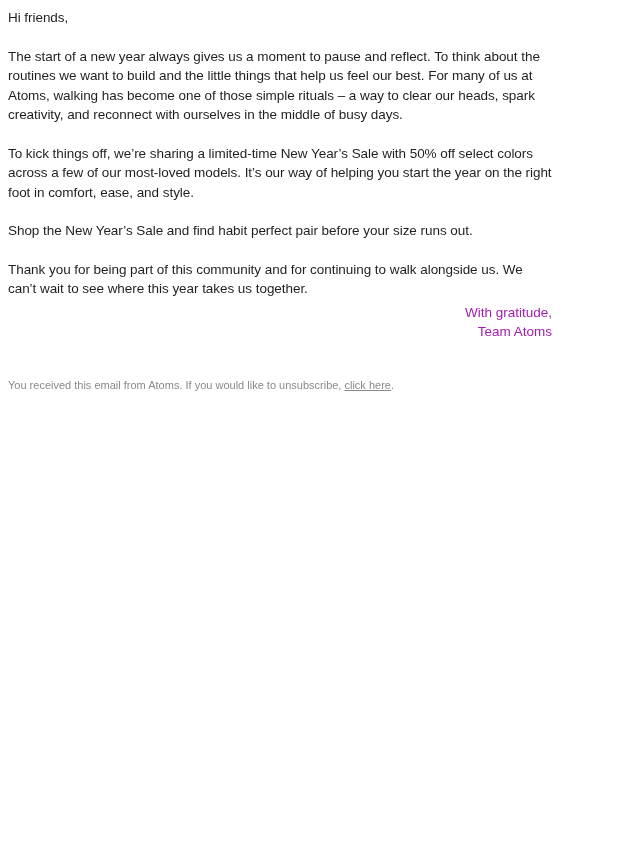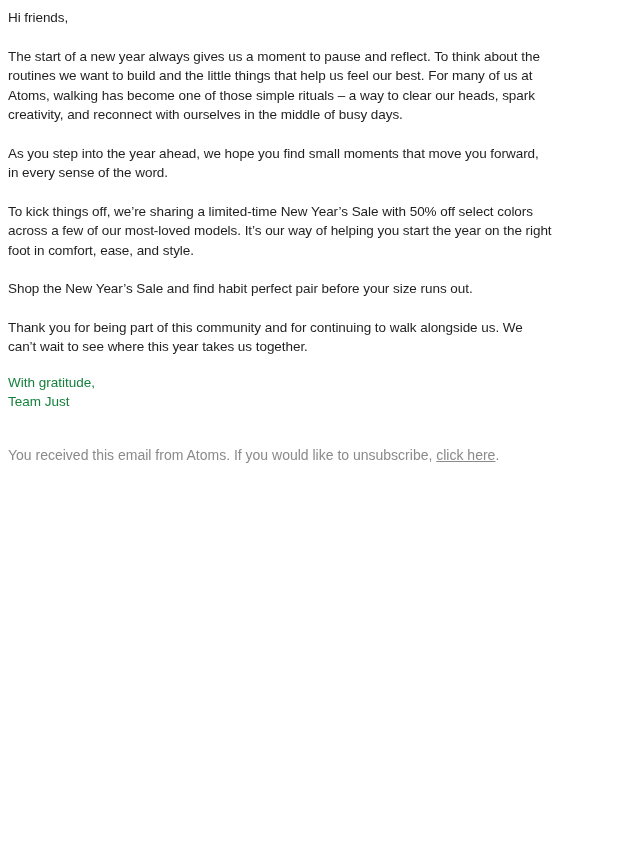--- a/index.html
+++ b/index.html
@@ -20,33 +20,34 @@
     width: 560px;
   }
   .para {
     font-size: 13.5px;
     line-height: 19.5px;
     color: #1f1f1f;
     margin: 0 0 19px 0;
     letter-spacing: -0.05px;
   }
   .para:last-of-type {
-    margin-bottom: 16px;
+    margin-bottom: 4px;
   }
   .signature {
     font-size: 13.5px;
     line-height: 19px;
-    color: #15803d;
+    color: #a21caf;
     margin: 0;
+    text-align: right;
   }
   .divider-space {
     height: 36px;
   }
   .footer {
-    font-size: 14px;
+    font-size: 11px;
     line-height: 16px;
     color: #8a8a8a;
     padding: 0 8px;
   }
   .footer a {
     color: #8a8a8a;
     text-decoration: underline;
   }
   .nowrap-line {
     display: block;
@@ -54,32 +55,31 @@
 </style>
 </head>
 <body>
 
 <div class="email-body">
 
   <p class="para">Hi friends,</p>
 
   <p class="para">The start of a new year always gives us a moment to pause and reflect. To think about the routines we want to build and the little things that help us feel our best. For many of us at Atoms, walking has become one of those simple rituals – a way to clear our heads, spark creativity, and reconnect with ourselves in the middle of busy days.</p>
 
-  <p class="para">As you step into the year ahead, we hope you find small moments that move you forward, in every sense of the word.</p>
 
   <p class="para">To kick things off, we’re sharing a limited-time New Year’s Sale with 50% off select colors across a few of our most-loved models. It’s our way of helping you start the year on the right foot in comfort, ease, and style.</p>
 
   <p class="para">Shop the New Year’s Sale and find habit perfect pair before your size runs out.</p>
 
 
   <p class="para">Thank you for being part of this community and for continuing to walk alongside us. We can’t wait to see where this year takes us together.</p>
 
   <div class="signature">
     <span class="nowrap-line">With gratitude,</span>
-    <span class="nowrap-line">Team Just</span>
+    <span class="nowrap-line">Team Atoms</span>
   </div>
 
 </div>
 
 <div class="divider-space"></div>
 
 <div class="footer">
   <span>You received this email from Atoms. If you would like to unsubscribe,</span>
   <a href="#">click here</a><span>.</span>
 </div>

